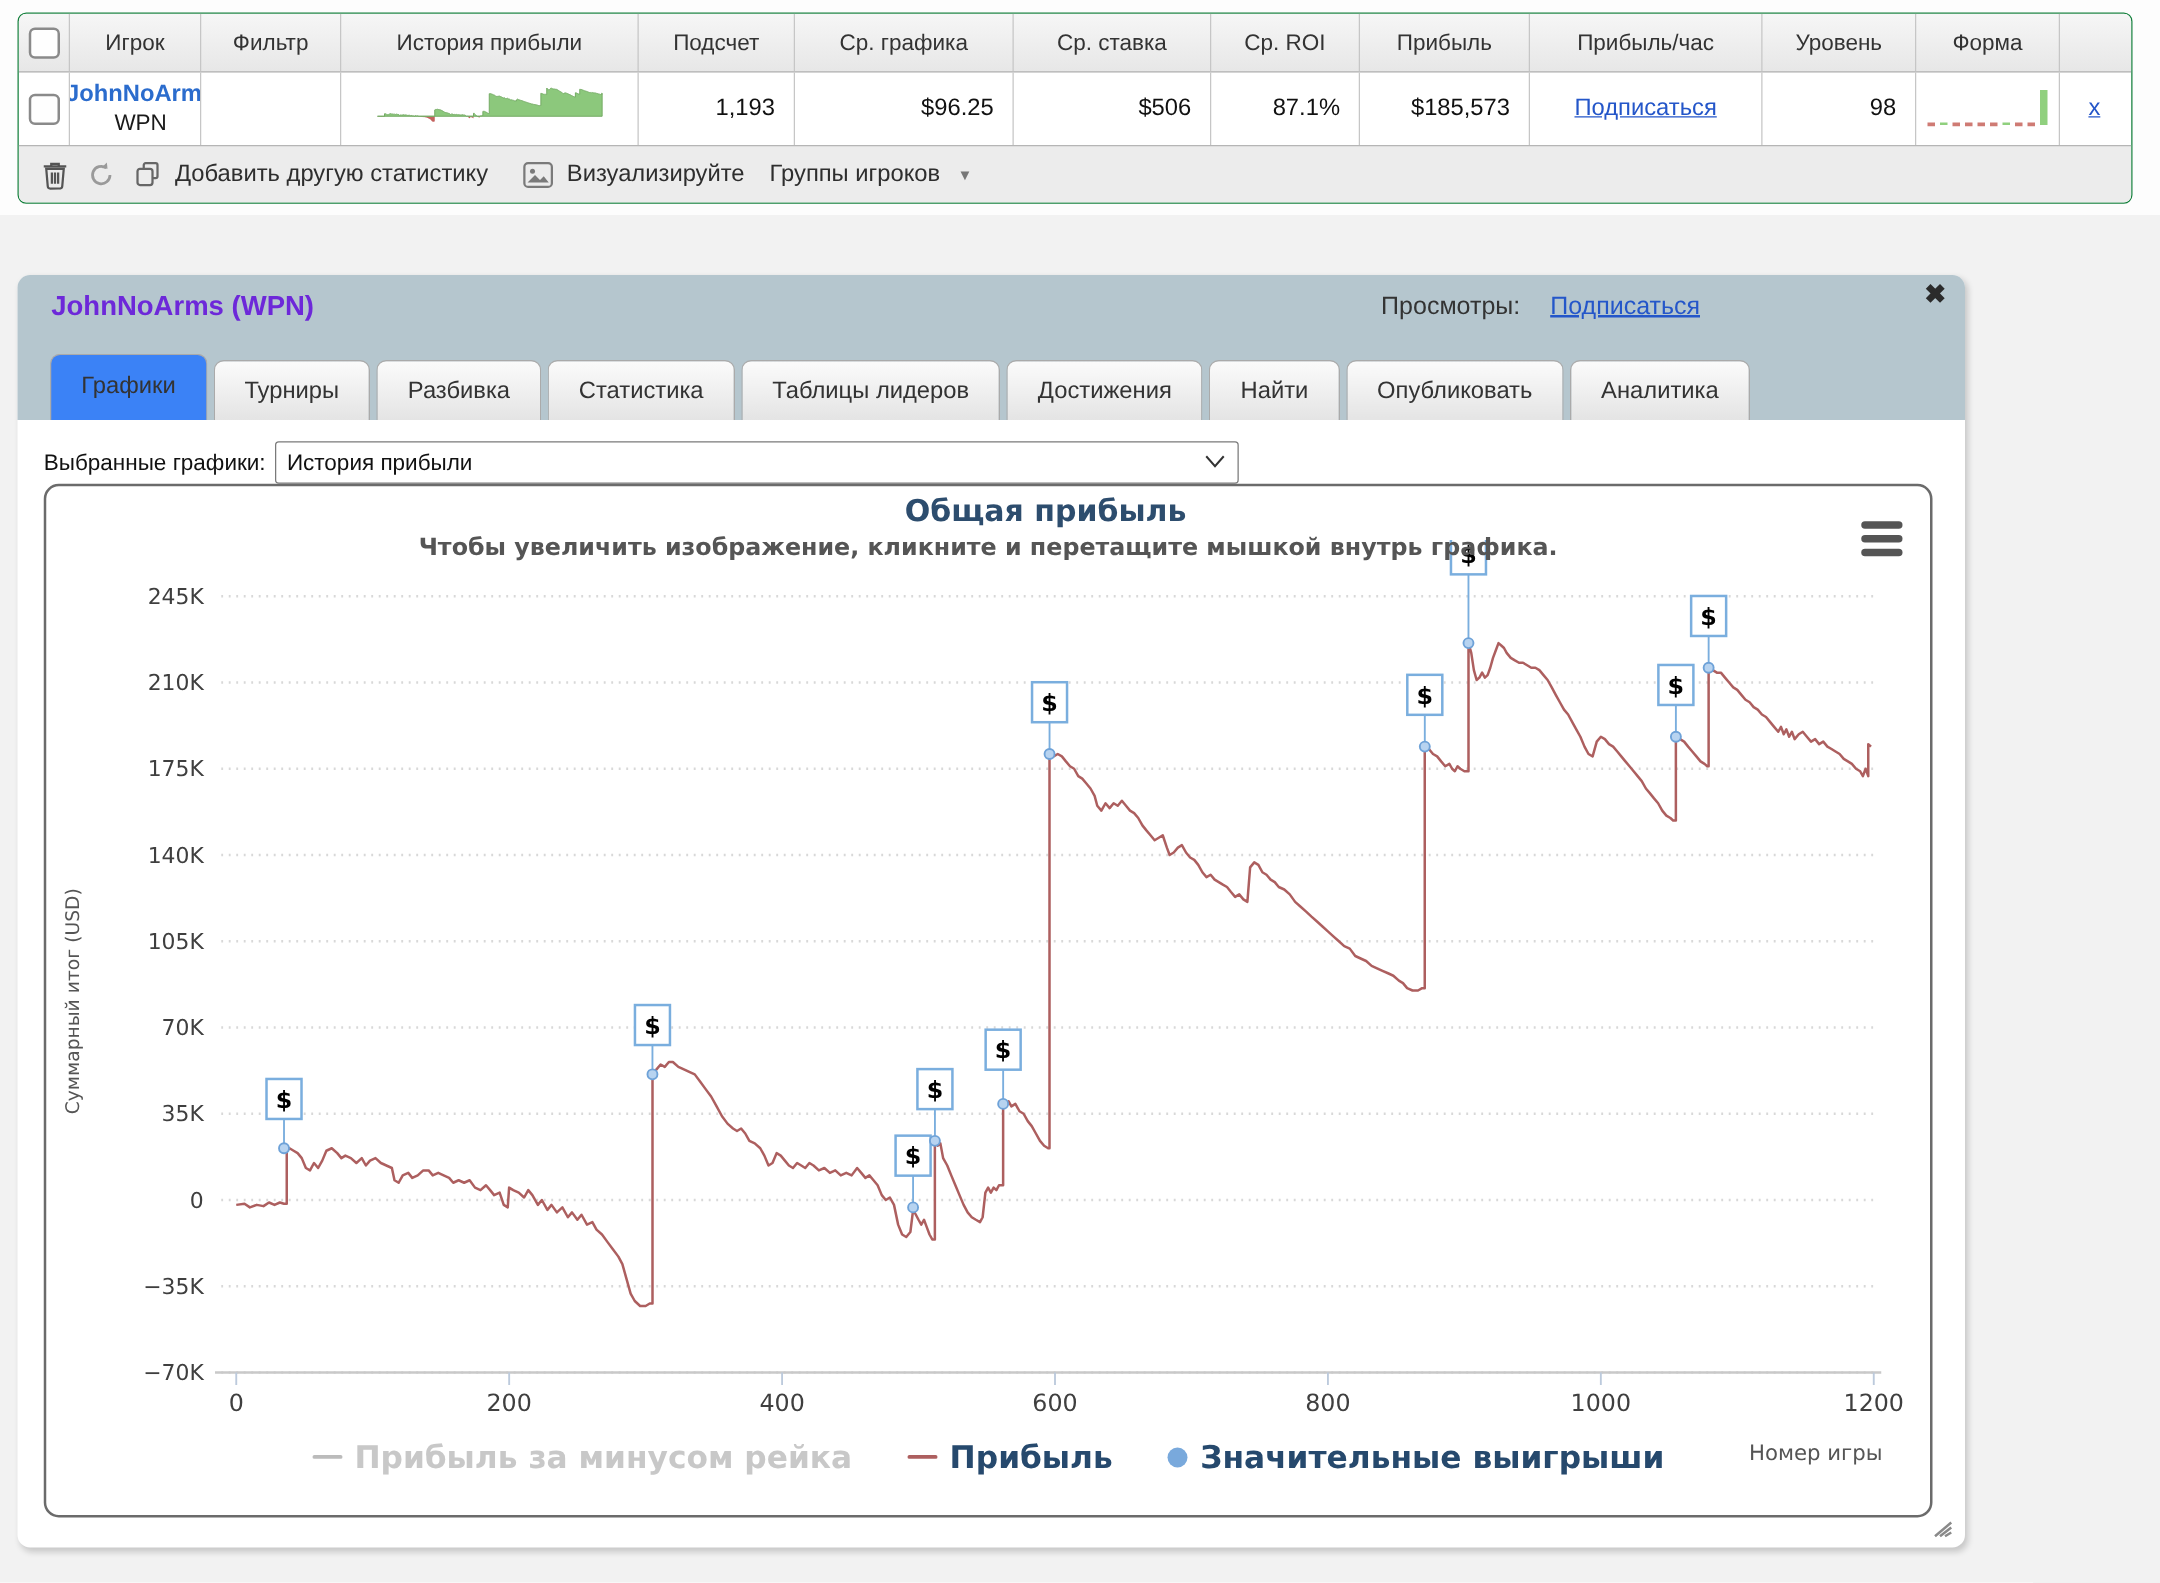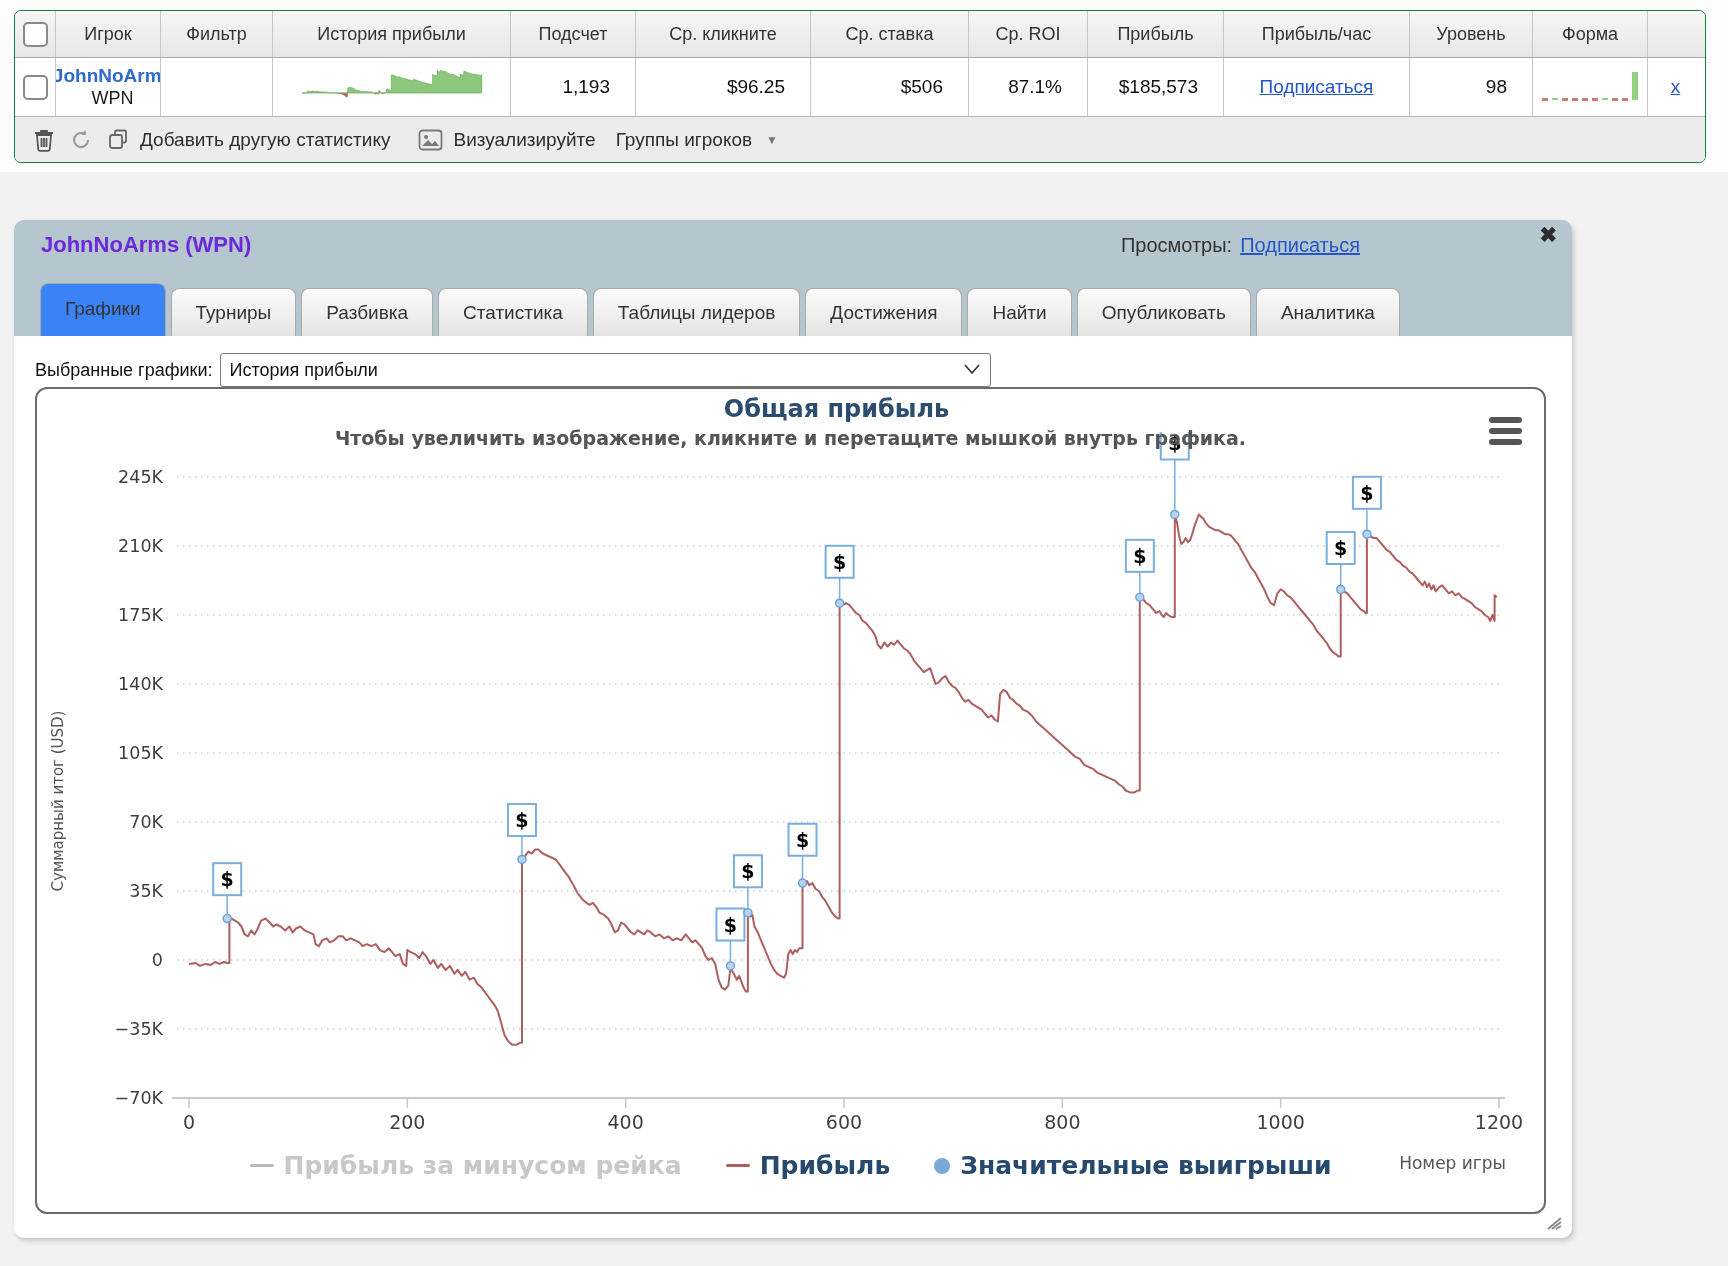--- a/index.html
+++ b/index.html
@@ -12,39 +12,39 @@
       border:1px solid #15803d;border-radius:7px;overflow:hidden;}
   .trow{display:grid;grid-template-columns:41px 105px 112px 238px 125px 175px 158px 119px 136px 186px 123px 115px 55px;}
   .thead{background:linear-gradient(#f6f6f6,#e7e7e7);border-bottom:1px solid #ababab;}
   .th{height:46px;display:flex;align-items:center;justify-content:center;
       font-size:18px;color:#333;border-right:1px solid #c6c6c6;white-space:nowrap;overflow:hidden;}
   .th:last-child{border-right:none;}
   .tbody .td{height:58px;border-right:1px solid #c6c6c6;display:flex;align-items:center;
       font-size:19px;color:#111;overflow:hidden;}
   .tbody .td:last-child{border-right:none;}
   .td.center{justify-content:center;}
-  .td.right{justify-content:flex-end;padding-right:25px;}
+  .td.right{justify-content:flex-end;padding-right:15px;}
   .player-cell{flex-direction:column;align-items:flex-start;justify-content:center;padding-left:9px;}
   .player-link{font-weight:bold;color:#2b6ccd;font-size:19px;text-decoration:none;white-space:nowrap;}
   .network{font-size:18px;color:#1a1a1a;margin-top:1px;}
   .blue-link{color:#2456c9;text-decoration:underline;font-size:19px;cursor:pointer;}
   .checkbox{width:21px;height:21px;border:2px solid #8a8a8a;border-radius:5px;background:#fefefe;}
   .toolbar{height:45px;background:#ececec;border-top:1px solid #b5b5b5;display:flex;
       align-items:center;padding-left:18px;gap:14px;font-size:19px;color:#2e2e2e;}
   .tool-btn{display:flex;align-items:center;gap:10px;cursor:pointer;white-space:nowrap;}
   .tool-btn svg{display:block;}
   .caret{font-size:12px;color:#777;margin-left:4px;}
 
   
   .panel{position:absolute;left:14px;top:220px;width:1558px;height:1018px;background:#fff;
       border-radius:10px;box-shadow:2px 3px 5px rgba(0,0,0,0.18);}
   .panel-header{position:absolute;left:0;top:0;width:100%;height:116px;background:#b5c6ce;
       border-radius:10px 10px 0 0;}
   .panel-title{position:absolute;left:27px;top:12px;font-size:22px;font-weight:bold;color:#6d28d9;}
-  .views{position:absolute;right:212px;top:14px;font-size:20px;color:#333;display:flex;gap:8px;}
+  .views{position:absolute;right:212px;top:14px;font-size:20px;color:#333;display:flex;gap:24px;}
   .views a{color:#2456c9;font-size:20px;}
   .close-btn{position:absolute;right:15px;top:3px;font-size:21px;color:#2b2b2b;cursor:pointer;font-weight:bold;}
   .tabs{position:absolute;left:26px;bottom:0;display:flex;align-items:flex-end;gap:5px;}
   .tab{height:47px;line-height:47px;padding:0 24px;font-size:19px;color:#333;background:linear-gradient(#fbfbfb,#e4e4e4);
       border:1px solid #aaa;border-bottom:none;border-radius:8px 8px 0 0;cursor:pointer;white-space:nowrap;}
   .tab.active{height:52px;line-height:50px;background:#3b82f6;position:relative;z-index:3;}
 
   .selector-row{position:absolute;left:21px;top:133px;display:flex;align-items:center;gap:7px;}
   .selector-label{font-size:18px;color:#111;}
   .chart-select{position:relative;width:760px;height:32px;border:1px solid #7a7a7a;border-radius:3px;
@@ -91,21 +91,21 @@
 
 <div class="stat-table">
   <div class="trow thead">
     <div class="th">
       <div class="checkbox"></div>
     </div>
     <div class="th">Игрок</div>
     <div class="th">Фильтр</div>
     <div class="th">История прибыли</div>
     <div class="th">Подсчет</div>
-    <div class="th">Ср. кликните</div>
+    <div class="th">Ср. графика</div>
     <div class="th">Ср. ставка</div>
     <div class="th">Ср. ROI</div>
     <div class="th">Прибыль</div>
     <div class="th">Прибыль/час</div>
     <div class="th">Уровень</div>
     <div class="th">Форма</div>
     <div class="th"></div>
   </div>
   <div class="trow tbody">
     <div class="td center">

